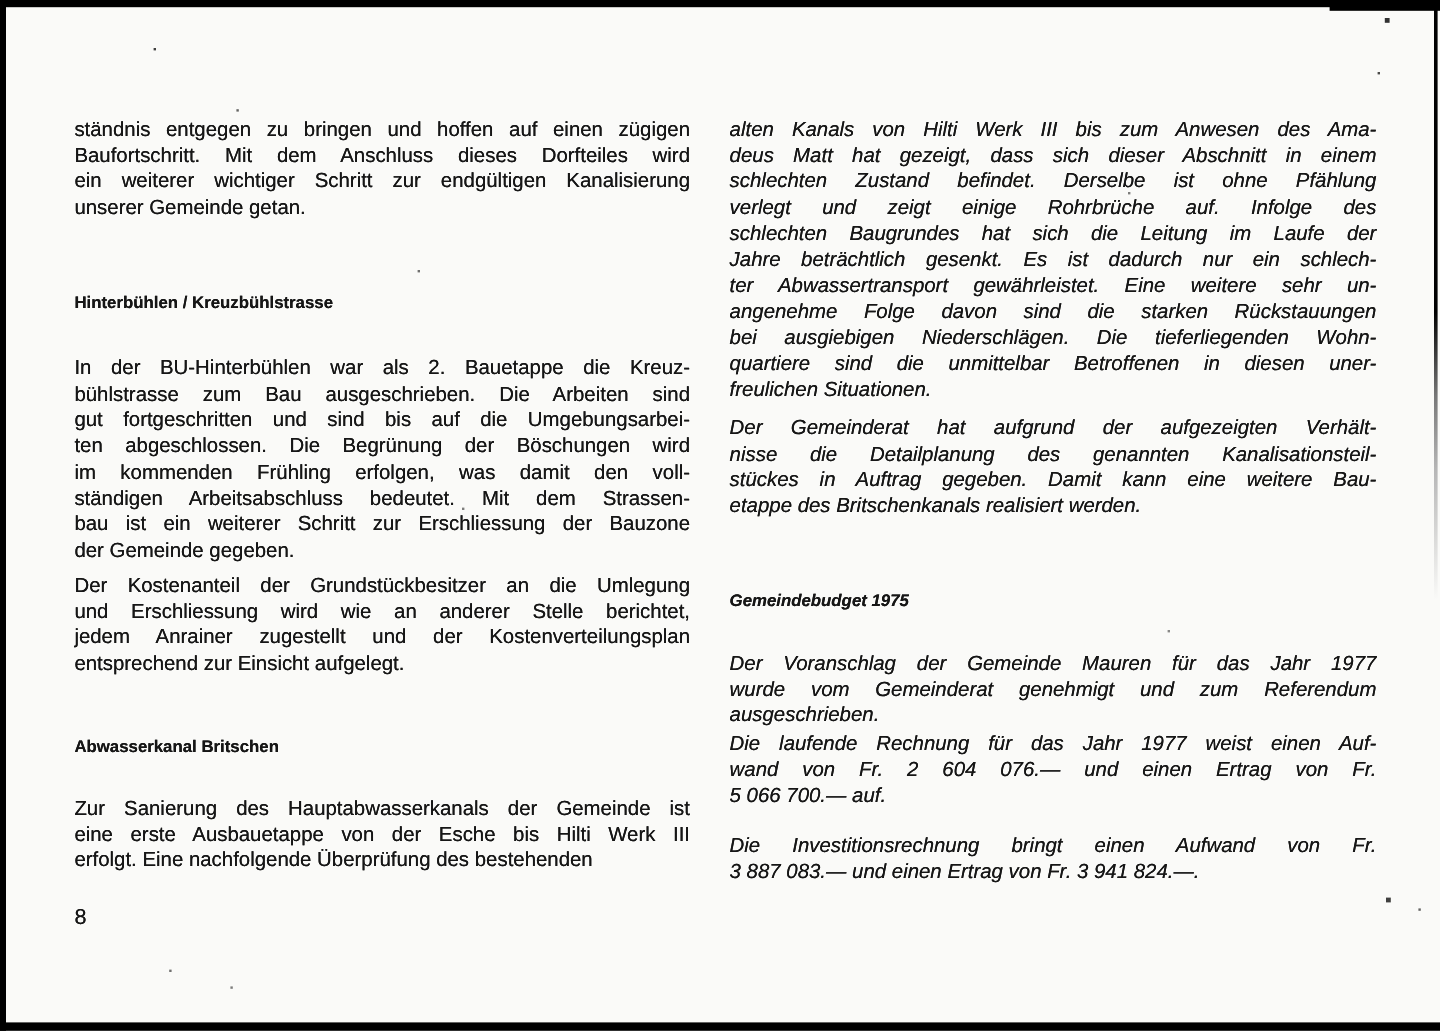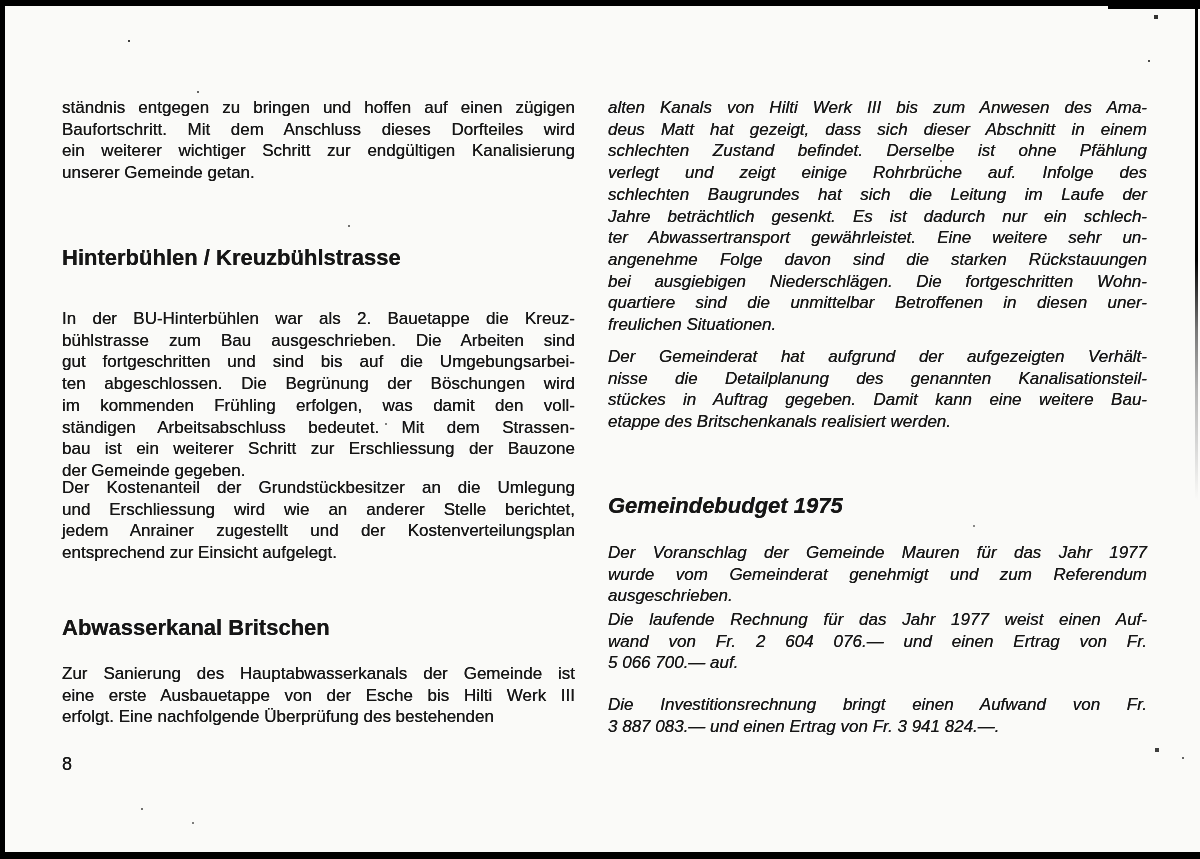--- a/index.html
+++ b/index.html
@@ -38,29 +38,29 @@
   .col-left{left:62px;width:513px;}
   .col-right{left:608px;width:539px;font-style:italic;}
   .block{position:absolute;left:0;right:0;}
   .body-text{
     font-size:17px;line-height:21.7px;
     text-shadow:0 0 0.45px currentColor; 
   }
   .tline{text-align:justify;text-align-last:justify;}
   .tline-last{text-align-last:left;}
   .heading{
-    font-size:22px;font-weight:bold;line-height:22px;
+    font-size:14px;font-weight:bold;line-height:22px;
     text-shadow:0 0 0.5px currentColor;
   }
   .page-number{
     position:absolute;left:62px;top:753px;
     font-size:18px;line-height:22px;text-shadow:0 0 0.45px currentColor;
   }
   
-  .lb1{top:97px;}  .lh1{top:229px;} .lb2{top:308px;} .lb3{top:477px;}
+  .lb1{top:97px;}  .lh1{top:229px;} .lb2{top:296px;} .lb3{top:477px;}
   .lh2{top:599px;} .lb4{top:663px;}
   .rb1{top:97px;}  .rb2{top:346px;} .rh1{top:477px;} .rb3{top:542px;}
   .rb4{top:609px;} .rb5{top:684px;margin-top:10px;}
 </style>
 </head>
 <body>
 
 <div class="page">
 
   <div class="bar-top"></div>
@@ -110,21 +110,21 @@
   <div class="col col-right">
     <div class="block body-text rb1">
         <div class="tline">alten Kanals von Hilti Werk III bis zum Anwesen des Ama-</div>
         <div class="tline">deus Matt hat gezeigt, dass sich dieser Abschnitt in einem</div>
         <div class="tline">schlechten Zustand befindet. Derselbe ist ohne Pfählung</div>
         <div class="tline">verlegt und zeigt einige Rohrbrüche auf. Infolge des</div>
         <div class="tline">schlechten Baugrundes hat sich die Leitung im Laufe der</div>
         <div class="tline">Jahre beträchtlich gesenkt. Es ist dadurch nur ein schlech-</div>
         <div class="tline">ter Abwassertransport gewährleistet. Eine weitere sehr un-</div>
         <div class="tline">angenehme Folge davon sind die starken Rückstauungen</div>
-        <div class="tline">bei ausgiebigen Niederschlägen. Die fortgeschritten Wohn-</div>
+        <div class="tline">bei ausgiebigen Niederschlägen. Die tieferliegenden Wohn-</div>
         <div class="tline">quartiere sind die unmittelbar Betroffenen in diesen uner-</div>
         <div class="tline tline-last">freulichen Situationen.</div>
       </div>
 
     <div class="block body-text rb2">
         <div class="tline">Der Gemeinderat hat aufgrund der aufgezeigten Verhält-</div>
         <div class="tline">nisse die Detailplanung des genannten Kanalisationsteil-</div>
         <div class="tline">stückes in Auftrag gegeben. Damit kann eine weitere Bau-</div>
         <div class="tline tline-last">etappe des Britschenkanals realisiert werden.</div>
       </div>

